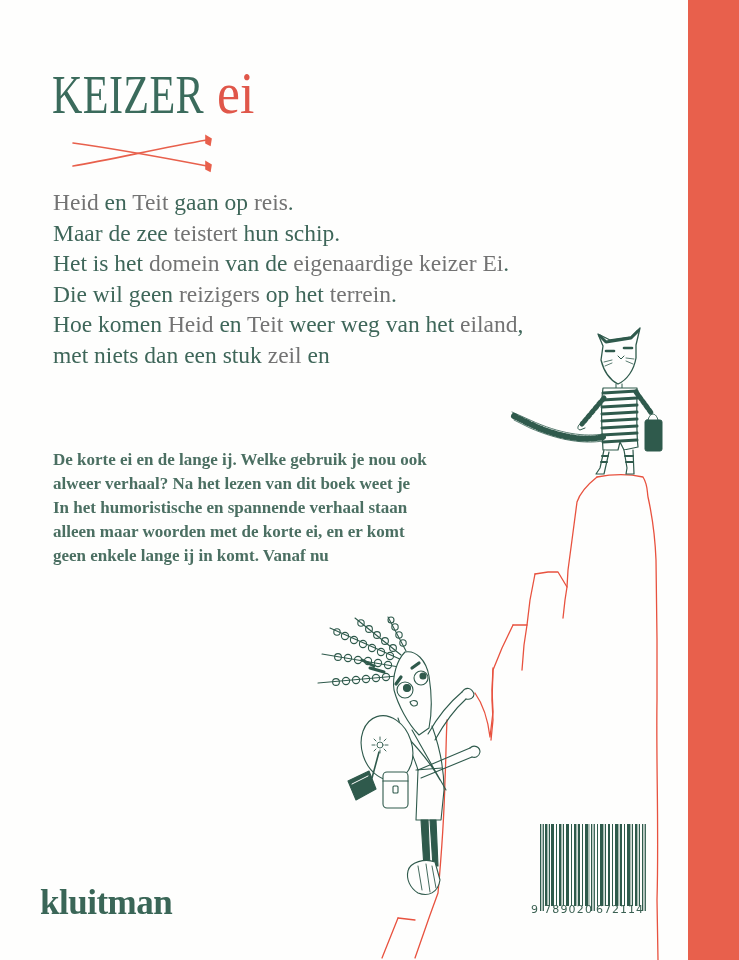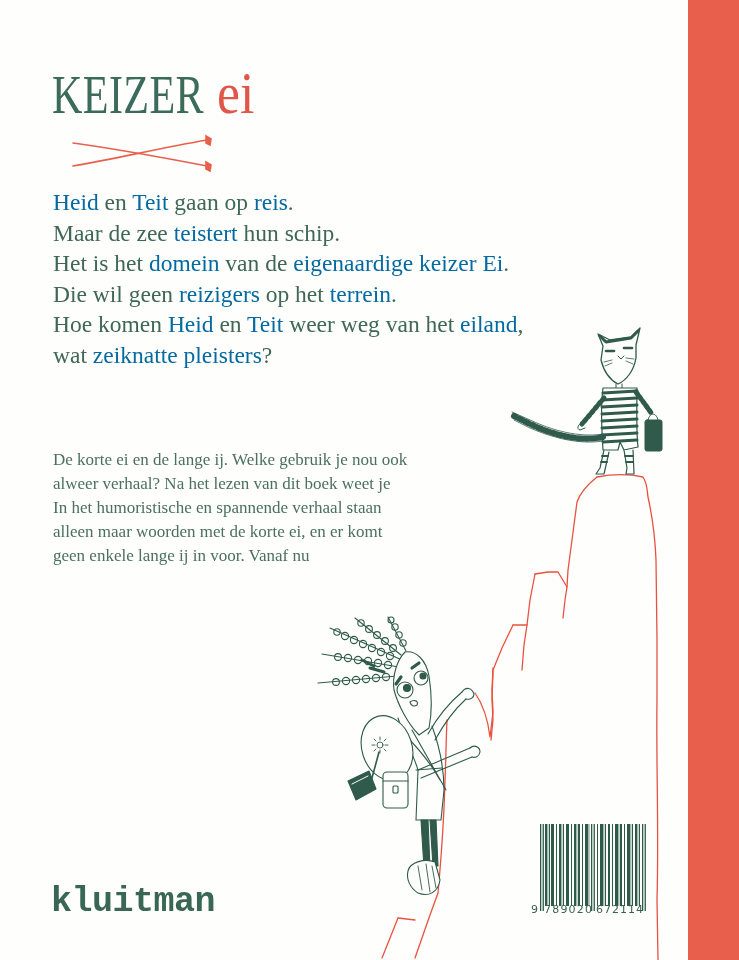--- a/index.html
+++ b/index.html
@@ -22,29 +22,29 @@
       position: absolute; left: 217px; top: 63px;
       font-family: "Liberation Serif", serif; font-size: 60px; line-height: 60px;
       color: #e0574a;
       transform: scaleX(0.86); transform-origin: left top; white-space: nowrap;
     }
     .poem {
       position: absolute; left: 53px; top: 187px;
       font-size: 23.5px; line-height: 30.5px; color: #3e6659;
     }
     .poem .line { white-space: pre; }
-    .poem .acc { color: #0369a1; }
+    .poem .acc { color: #737373; }
     .blurb {
       position: absolute; left: 53px; top: 448px;
       font-size: 17px; line-height: 24.1px; color: #4b6f62;
     }
-    .blurb .line { white-space: pre; }
+    .blurb .line { white-space: pre; font-weight: bold; }
     .publisher {
-      position: absolute; left: 51px; top: 885px;
-      font-family: Liberation Mono, monospace; font-weight: bold;
+      position: absolute; left: 40px; top: 885px;
+      font-family: Liberation Serif, serif; font-weight: bold;
       font-size: 35px; line-height: 35px; letter-spacing: -0.5px;
       color: #3a6657; white-space: nowrap;
     }
     .art { position: absolute; left: 0; top: 0; width: 739px; height: 960px; pointer-events: none; }
     .isbn-digits {
       font-family: "DejaVu Sans", sans-serif; font-size: 11px; fill: #3a6052;
     }
   </style>
 </head>
 <body>
@@ -53,29 +53,29 @@
 
 <div class="title-main">KEIZER</div>
 <div class="title-accent">ei</div>
 
 <div class="poem">
   <div class="line"><span class="acc">Heid</span><span> en </span><span class="acc">Teit</span><span> gaan op </span><span class="acc">reis</span><span>.</span></div>
   <div class="line"><span>Maar de zee </span><span class="acc">teistert</span><span> hun schip.</span></div>
   <div class="line"><span>Het is het </span><span class="acc">domein</span><span> van de </span><span class="acc">eigenaardige keizer Ei</span><span>.</span></div>
   <div class="line"><span>Die wil geen </span><span class="acc">reizigers</span><span> op het </span><span class="acc">terrein</span><span>.</span></div>
   <div class="line"><span>Hoe komen </span><span class="acc">Heid</span><span> en </span><span class="acc">Teit</span><span> weer weg van het </span><span class="acc">eiland</span><span>,</span></div>
-  <div class="line"><span>wat </span><span class="acc">zeiknatte pleisters</span><span>?</span></div>
+  <div class="line"><span>met niets dan een stuk </span><span class="acc">zeil</span><span> en</span></div>
 </div>
 
 <div class="blurb">
   <div class="line">De korte ei en de lange ij. Welke gebruik je nou ook</div>
   <div class="line">alweer verhaal? Na het lezen van dit boek weet je</div>
   <div class="line">In het humoristische en spannende verhaal staan</div>
   <div class="line">alleen maar woorden met de korte ei, en er komt</div>
-  <div class="line">geen enkele lange ij in voor. Vanaf nu</div>
+  <div class="line">geen enkele lange ij in komt. Vanaf nu</div>
 </div>
 
 <div class="publisher">kluitman</div>
 
 <svg class="art" viewBox="0 0 739 960" xmlns="http://www.w3.org/2000/svg">
 
   <g stroke="#e8604c" stroke-width="1.6" fill="none" stroke-linecap="round">
     <path d="M73 143 C 110 148, 160 157, 207 166"></path>
     <path d="M73 166 C 110 160, 160 148, 207 140"></path>
     <path d="M206 136 L 211 139 L 210 145 L 206 143 Z" fill="#e8604c"></path>

